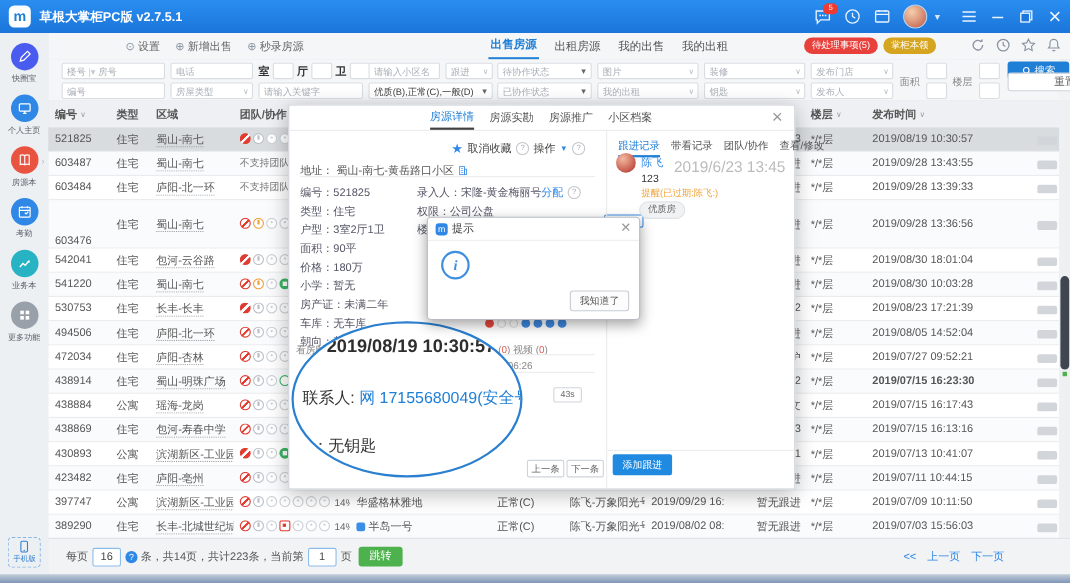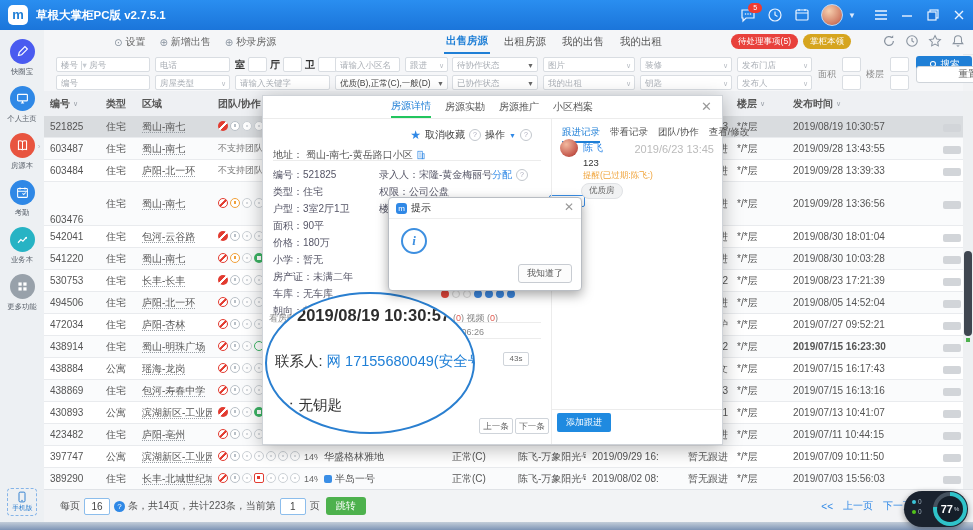--- a/index.html
+++ b/index.html
@@ -101,21 +101,21 @@
   .pg-input{width:24px;height:15px;border:1px solid #8cbdec;border-radius:2px;background:#fff;text-align:center;line-height:15px;margin:0 4px;color:#444;}
   .pg-help{width:11px;height:11px;border-radius:50%;background:#2f88e6;color:#fff;font-size:8px;text-align:center;line-height:11px;margin-right:3px;}
   .pg-jump{width:40px;height:18px;background:#4db14d;border-radius:3px;color:#fff;text-align:center;line-height:18px;margin-left:6px;cursor:pointer;}
   .pg-right{position:absolute;right:60px;display:flex;gap:10px;color:#2f88e6;align-items:center;}
   
   .modal{position:absolute;left:262px;top:95px;width:461px;height:350px;background:#fff;border:1px solid #cfd3d8;
          box-shadow:0 4px 18px rgba(0,0,0,.28);z-index:10;box-sizing:border-box;}
   .m-tabs{position:absolute;left:0;top:0;right:0;height:23px;border-bottom:1px solid #ececec;display:flex;align-items:center;
           padding-left:128px;gap:14px;box-sizing:border-box;}
   .m-tab{font-size:10px;color:#555;cursor:pointer;padding:3px 0;}
-  .m-tab.active{color:#1f7fd6;border-bottom:2px solid #22c55e;}
+  .m-tab.active{color:#1f7fd6;border-bottom:2px solid #404040;}
   .m-close{position:absolute;right:10px;top:3px;color:#999;font-size:13px;cursor:pointer;}
   .m-title{position:absolute;left:10px;top:30px;display:flex;align-items:center;gap:5px;}
   .m-name{color:#1f7fd6;font-size:13px;font-weight:bold;}
   .m-badge{background:#3a8ee6;color:#fff;font-size:8px;border-radius:2px;padding:1px 4px;}
   .m-viewbtn{border:1px solid #3a8ee6;color:#3a8ee6;font-size:8px;border-radius:2px;padding:1px 5px;cursor:pointer;background:#fff;}
   .m-fav{position:absolute;right:190px;top:32px;display:flex;align-items:center;gap:4px;font-size:10px;color:#444;}
   .m-fav .star{color:#2f88e6;font-size:12px;}
   .qmark{width:10px;height:10px;border-radius:50%;border:1px solid #c2c7cd;color:#aab;font-size:7px;line-height:10px;text-align:center;display:inline-block;}
   .m-addr{position:absolute;left:10px;top:52px;font-size:10px;color:#555;display:flex;gap:3px;align-items:center;}
   .m-addr svg{width:10px;height:10px;color:#3a8ee6;}
@@ -131,21 +131,21 @@
   .m-navbtn{position:absolute;top:322px;width:32px;height:14px;border:1px solid #cfd4da;border-radius:2px;background:#fff;
             font-size:8.5px;color:#666;text-align:center;line-height:14px;cursor:pointer;}
   
   .panel{position:absolute;left:288px;top:23px;right:0;bottom:0;border-left:1px solid #ececec;}
   .p-tabs{position:absolute;left:10px;top:5px;display:flex;gap:10px;}
   .p-tab{font-size:9.5px;color:#555;padding:2px 0;cursor:pointer;white-space:nowrap;}
   .p-tab.active{color:#1f7fd6;border-bottom:2px solid #1f7fd6;}
   .p-avatar{position:absolute;left:8px;top:20px;width:18px;height:18px;border-radius:50%;
             background:radial-gradient(circle at 35% 30%,#f2b9a0,#c4564a 70%,#7e3028);}
   .p-name{position:absolute;left:31px;top:22px;color:#2f88e6;font-size:10px;}
-  .p-time{position:absolute;right:8px;top:24px;color:#bbb;font-size:11px;}
+  .p-time{position:absolute;right:8px;top:24px;color:#bbb;font-size:14px;}
   .p-text{position:absolute;left:31px;top:38px;color:#333;font-size:9.5px;}
   .p-remind{position:absolute;left:31px;top:51px;color:#f0a339;font-size:8.5px;}
   .p-tag{position:absolute;left:29px;top:64px;background:#f1f2f3;border:1px solid #e0e2e5;border-radius:8px;
          color:#666;font-size:8.5px;padding:1px 7px;}
   .p-hr{position:absolute;left:0;right:0;bottom:34px;border-top:1px solid #ececec;}
   .p-add{position:absolute;left:5px;bottom:12px;background:#1f8ae0;color:#fff;font-size:9px;border-radius:2px;
          padding:3px 9px;cursor:pointer;}
   
   .lens{position:absolute;left:265px;top:292px;width:210px;height:142px;background:#fff;border:2px solid #2a7fd0;
         border-radius:50%;overflow:hidden;z-index:11;box-sizing:border-box;}
@@ -806,31 +806,15 @@
   <div class="alert">
     <div class="a-head">
       <span class="a-logo">m</span>
       <span class="a-title">提示</span>
     </div>
     <span class="a-close">✕</span>
     <div class="a-info">i</div>
     <div class="a-ok">我知道了</div>
   </div>
 
-  <div class="gauge">
-    <div class="g-rows">
-      <div class="g-row">
-          <span class="g-dot" style="background:#39c5d8"></span>
-          <span>0</span>
-        </div>
-      <div class="g-row">
-          <span class="g-dot" style="background:#52c41a"></span>
-          <span>0</span>
-        </div>
-    </div>
-    <div class="g-circ">
-      <span class="g-val">77</span>
-      <span class="g-pct">%</span>
-    </div>
-  </div>
 
   <div class="bstrip"></div>
 </div>
 
 </body></html>

